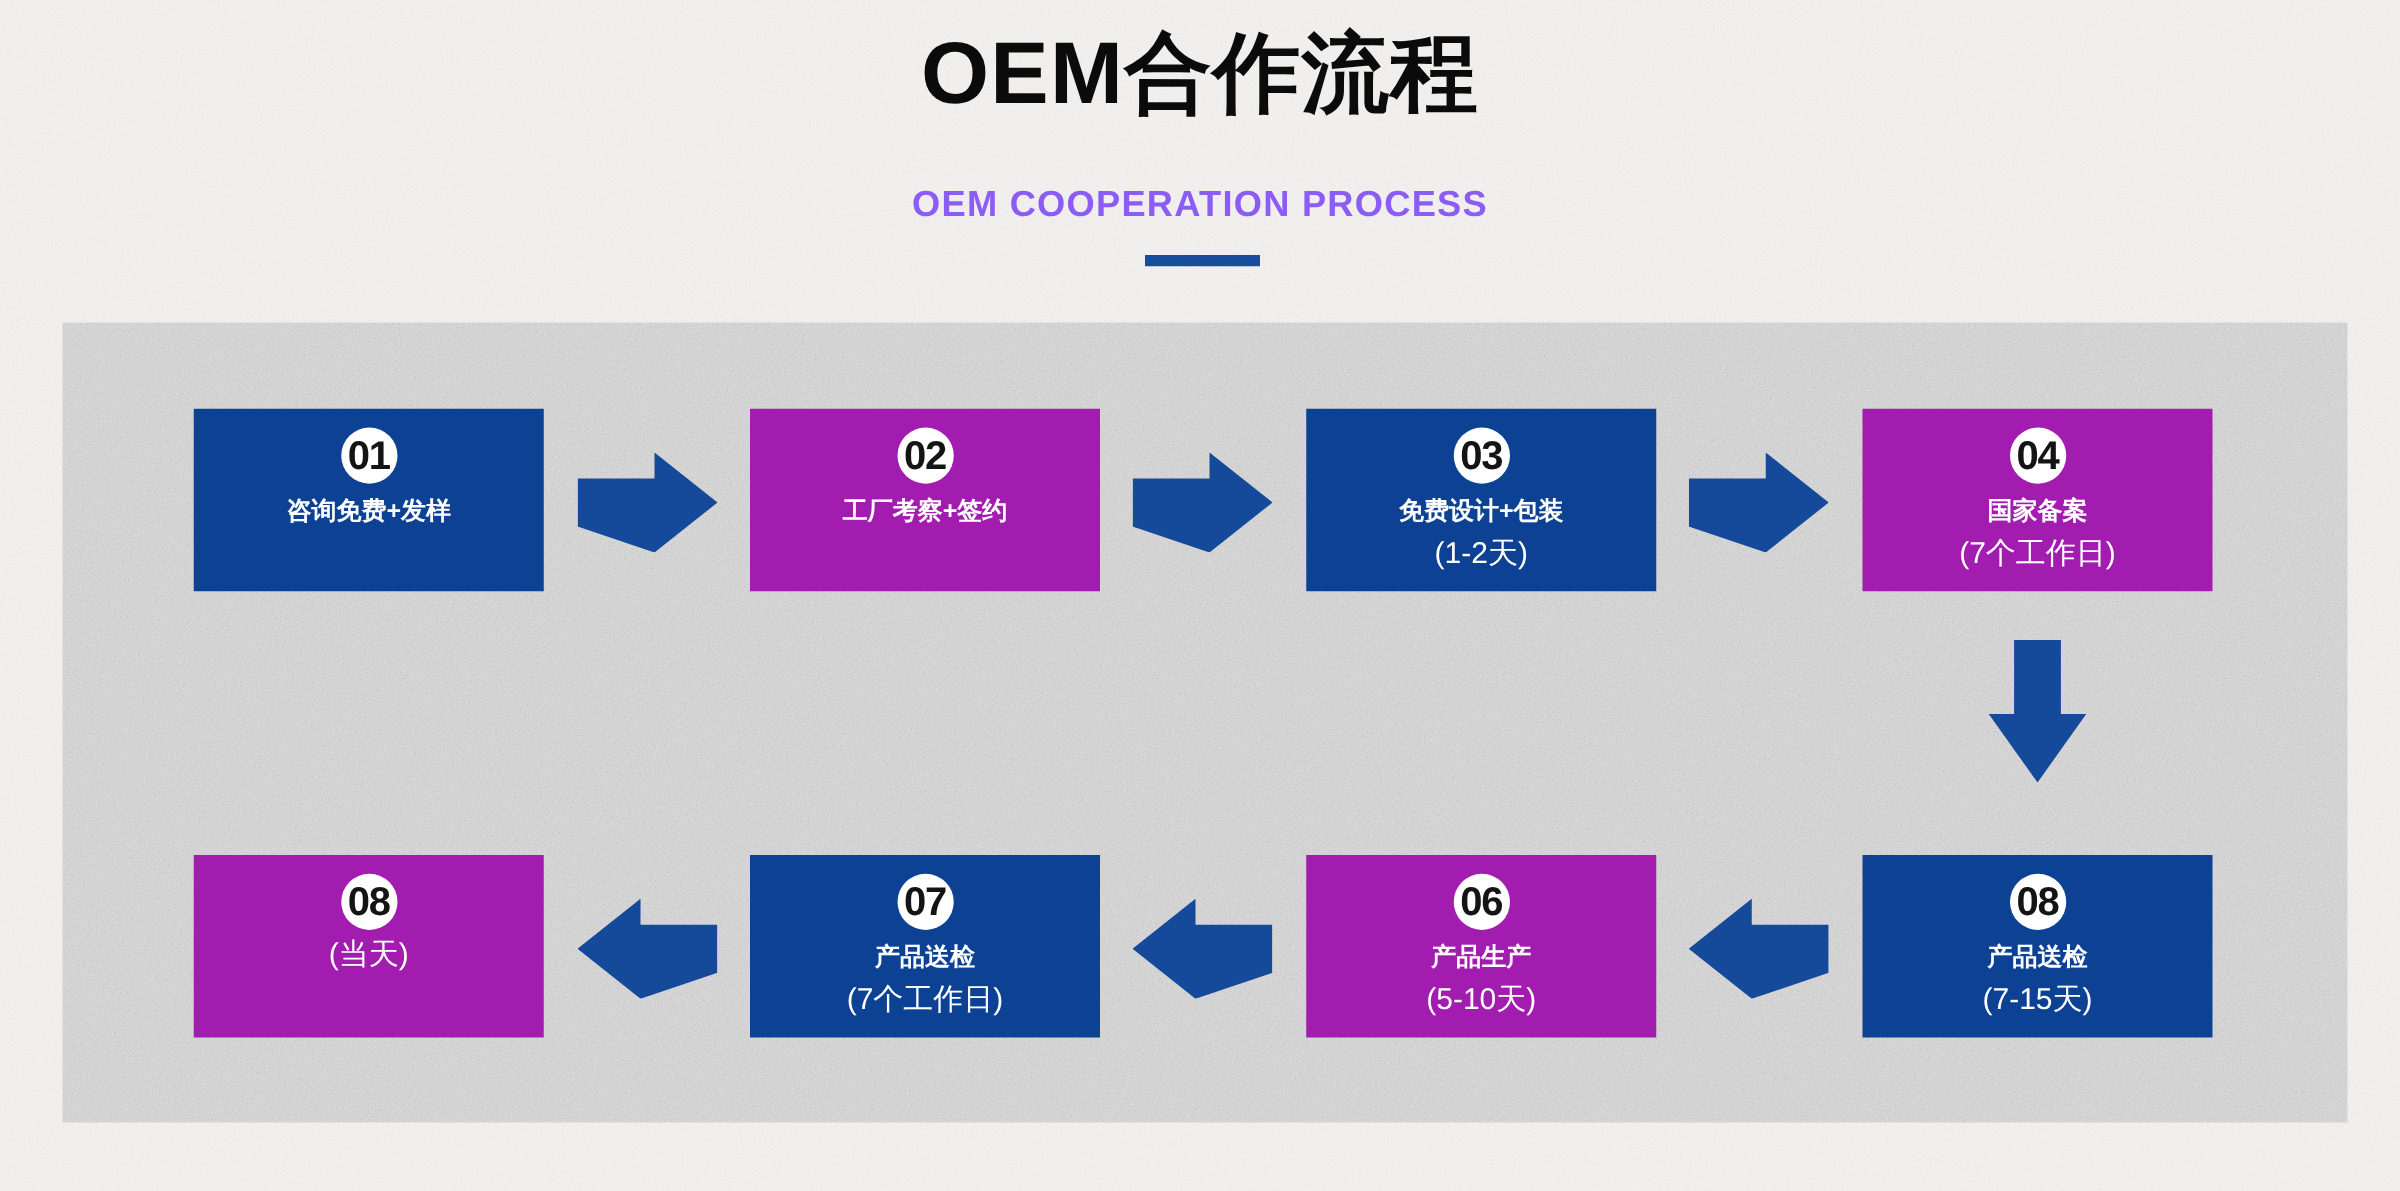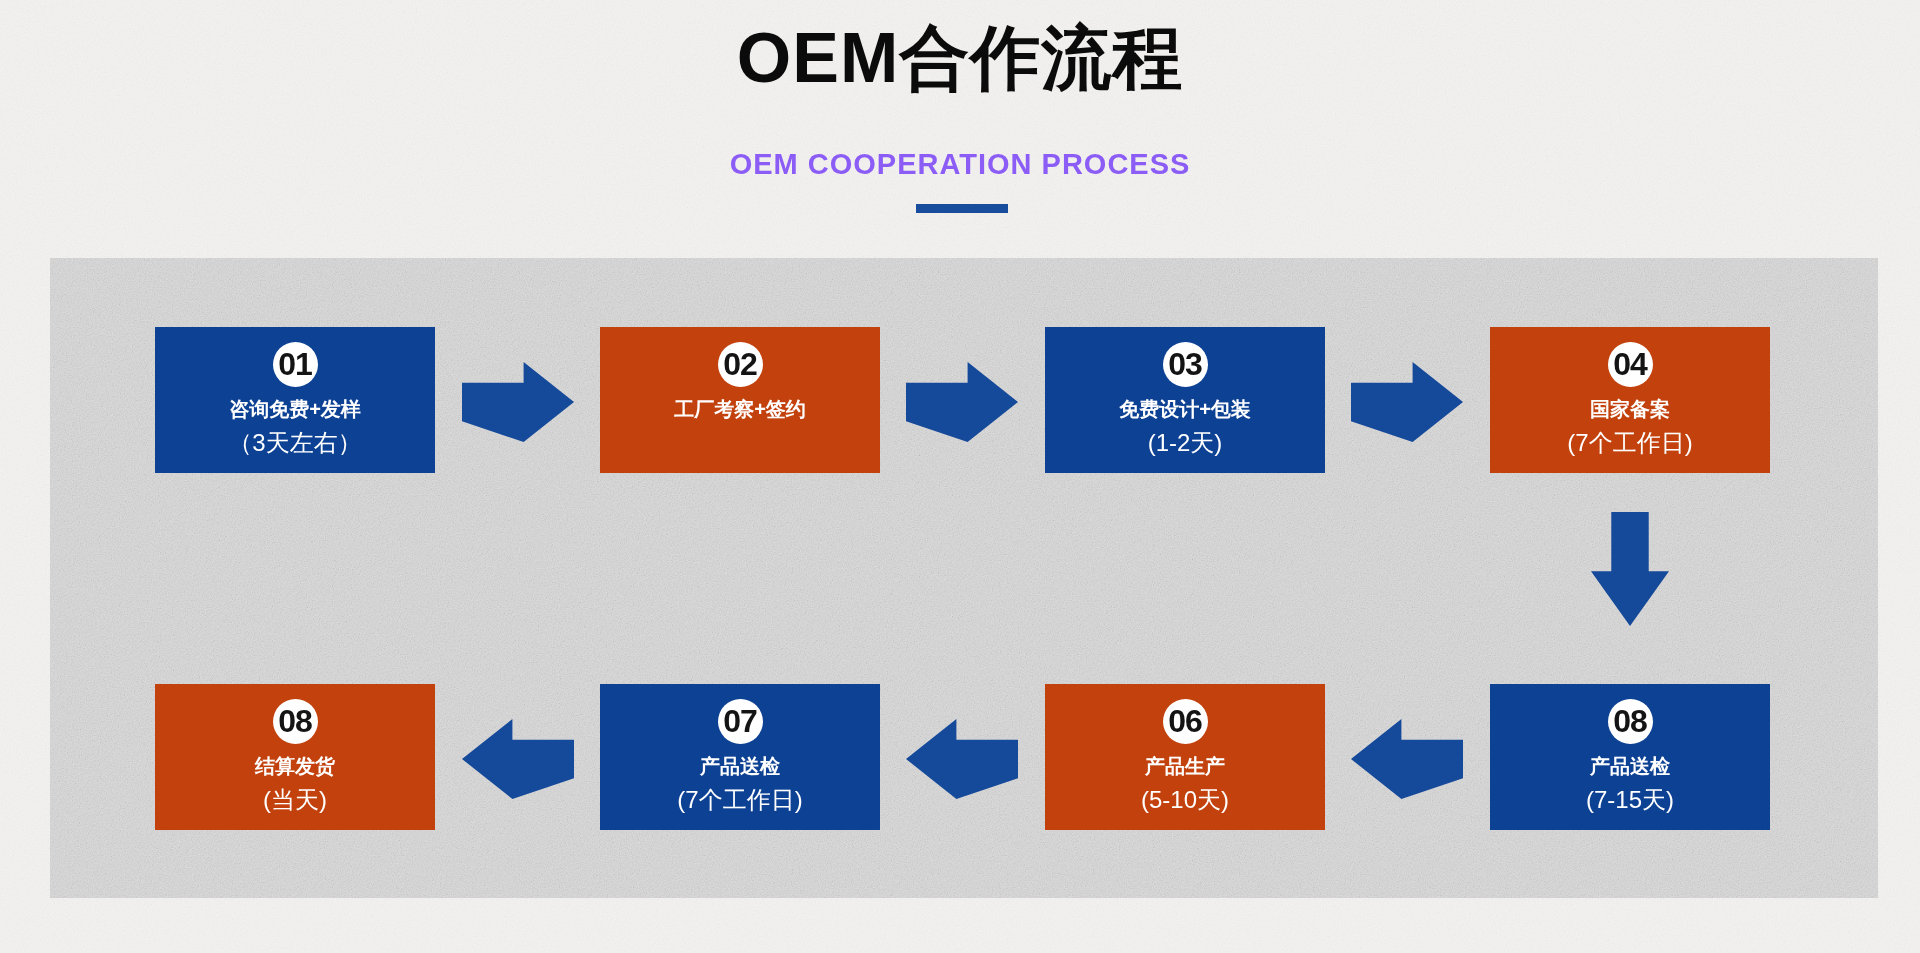--- a/index.html
+++ b/index.html
@@ -58,21 +58,21 @@
     overflow: hidden;
   }
   
   .step {
     position: absolute;
     width: 280px; height: 146px;
     color: #ffffff;
     text-align: center;
   }
   .step[data-tone="dark"]  { background: #0d4193; }
-  .step[data-tone="light"] { background: #c2410c; }
+  .step[data-tone="light"] { background: #a21caf; }
   .badge {
     width: 45px; height: 45px;
     margin: 15px auto 4px auto;
     border-radius: 50%;
     background: #ffffff;
     color: #141414;
     font-size: 32px;
     font-weight: 700;
     line-height: 45px;
     letter-spacing: -1px;
@@ -151,21 +151,20 @@
             <feFuncA type="linear" slope="0.45" intercept="0"></feFuncA>
           </feComponentTransfer>
       </filter>
       <rect width="1828" height="640" filter="url(#panelNoise)"></rect>
     </svg>
   </div>
 
   <div class="step r1 c1" data-tone="dark">
     <div class="badge">01</div>
     <div class="step-title">咨询免费+发样</div>
-    <div class="step-duration">（3天左右）</div>
   </div>
 
   <div class="step r1 c2" data-tone="light">
     <div class="badge">02</div>
     <div class="step-title">工厂考察+签约</div>
   </div>
 
   <div class="step r1 c3" data-tone="dark">
     <div class="badge">03</div>
     <div class="step-title">免费设计+包装</div>
@@ -173,21 +172,20 @@
   </div>
 
   <div class="step r1 c4" data-tone="light">
     <div class="badge">04</div>
     <div class="step-title">国家备案</div>
     <div class="step-duration">(7个工作日)</div>
   </div>
 
   <div class="step r2 c1" data-tone="light">
     <div class="badge">08</div>
-    <div class="step-title">结算发货</div>
     <div class="step-duration">(当天)</div>
   </div>
 
   <div class="step r2 c2" data-tone="dark">
     <div class="badge">07</div>
     <div class="step-title">产品送检</div>
     <div class="step-duration">(7个工作日)</div>
   </div>
 
   <div class="step r2 c3" data-tone="light">

